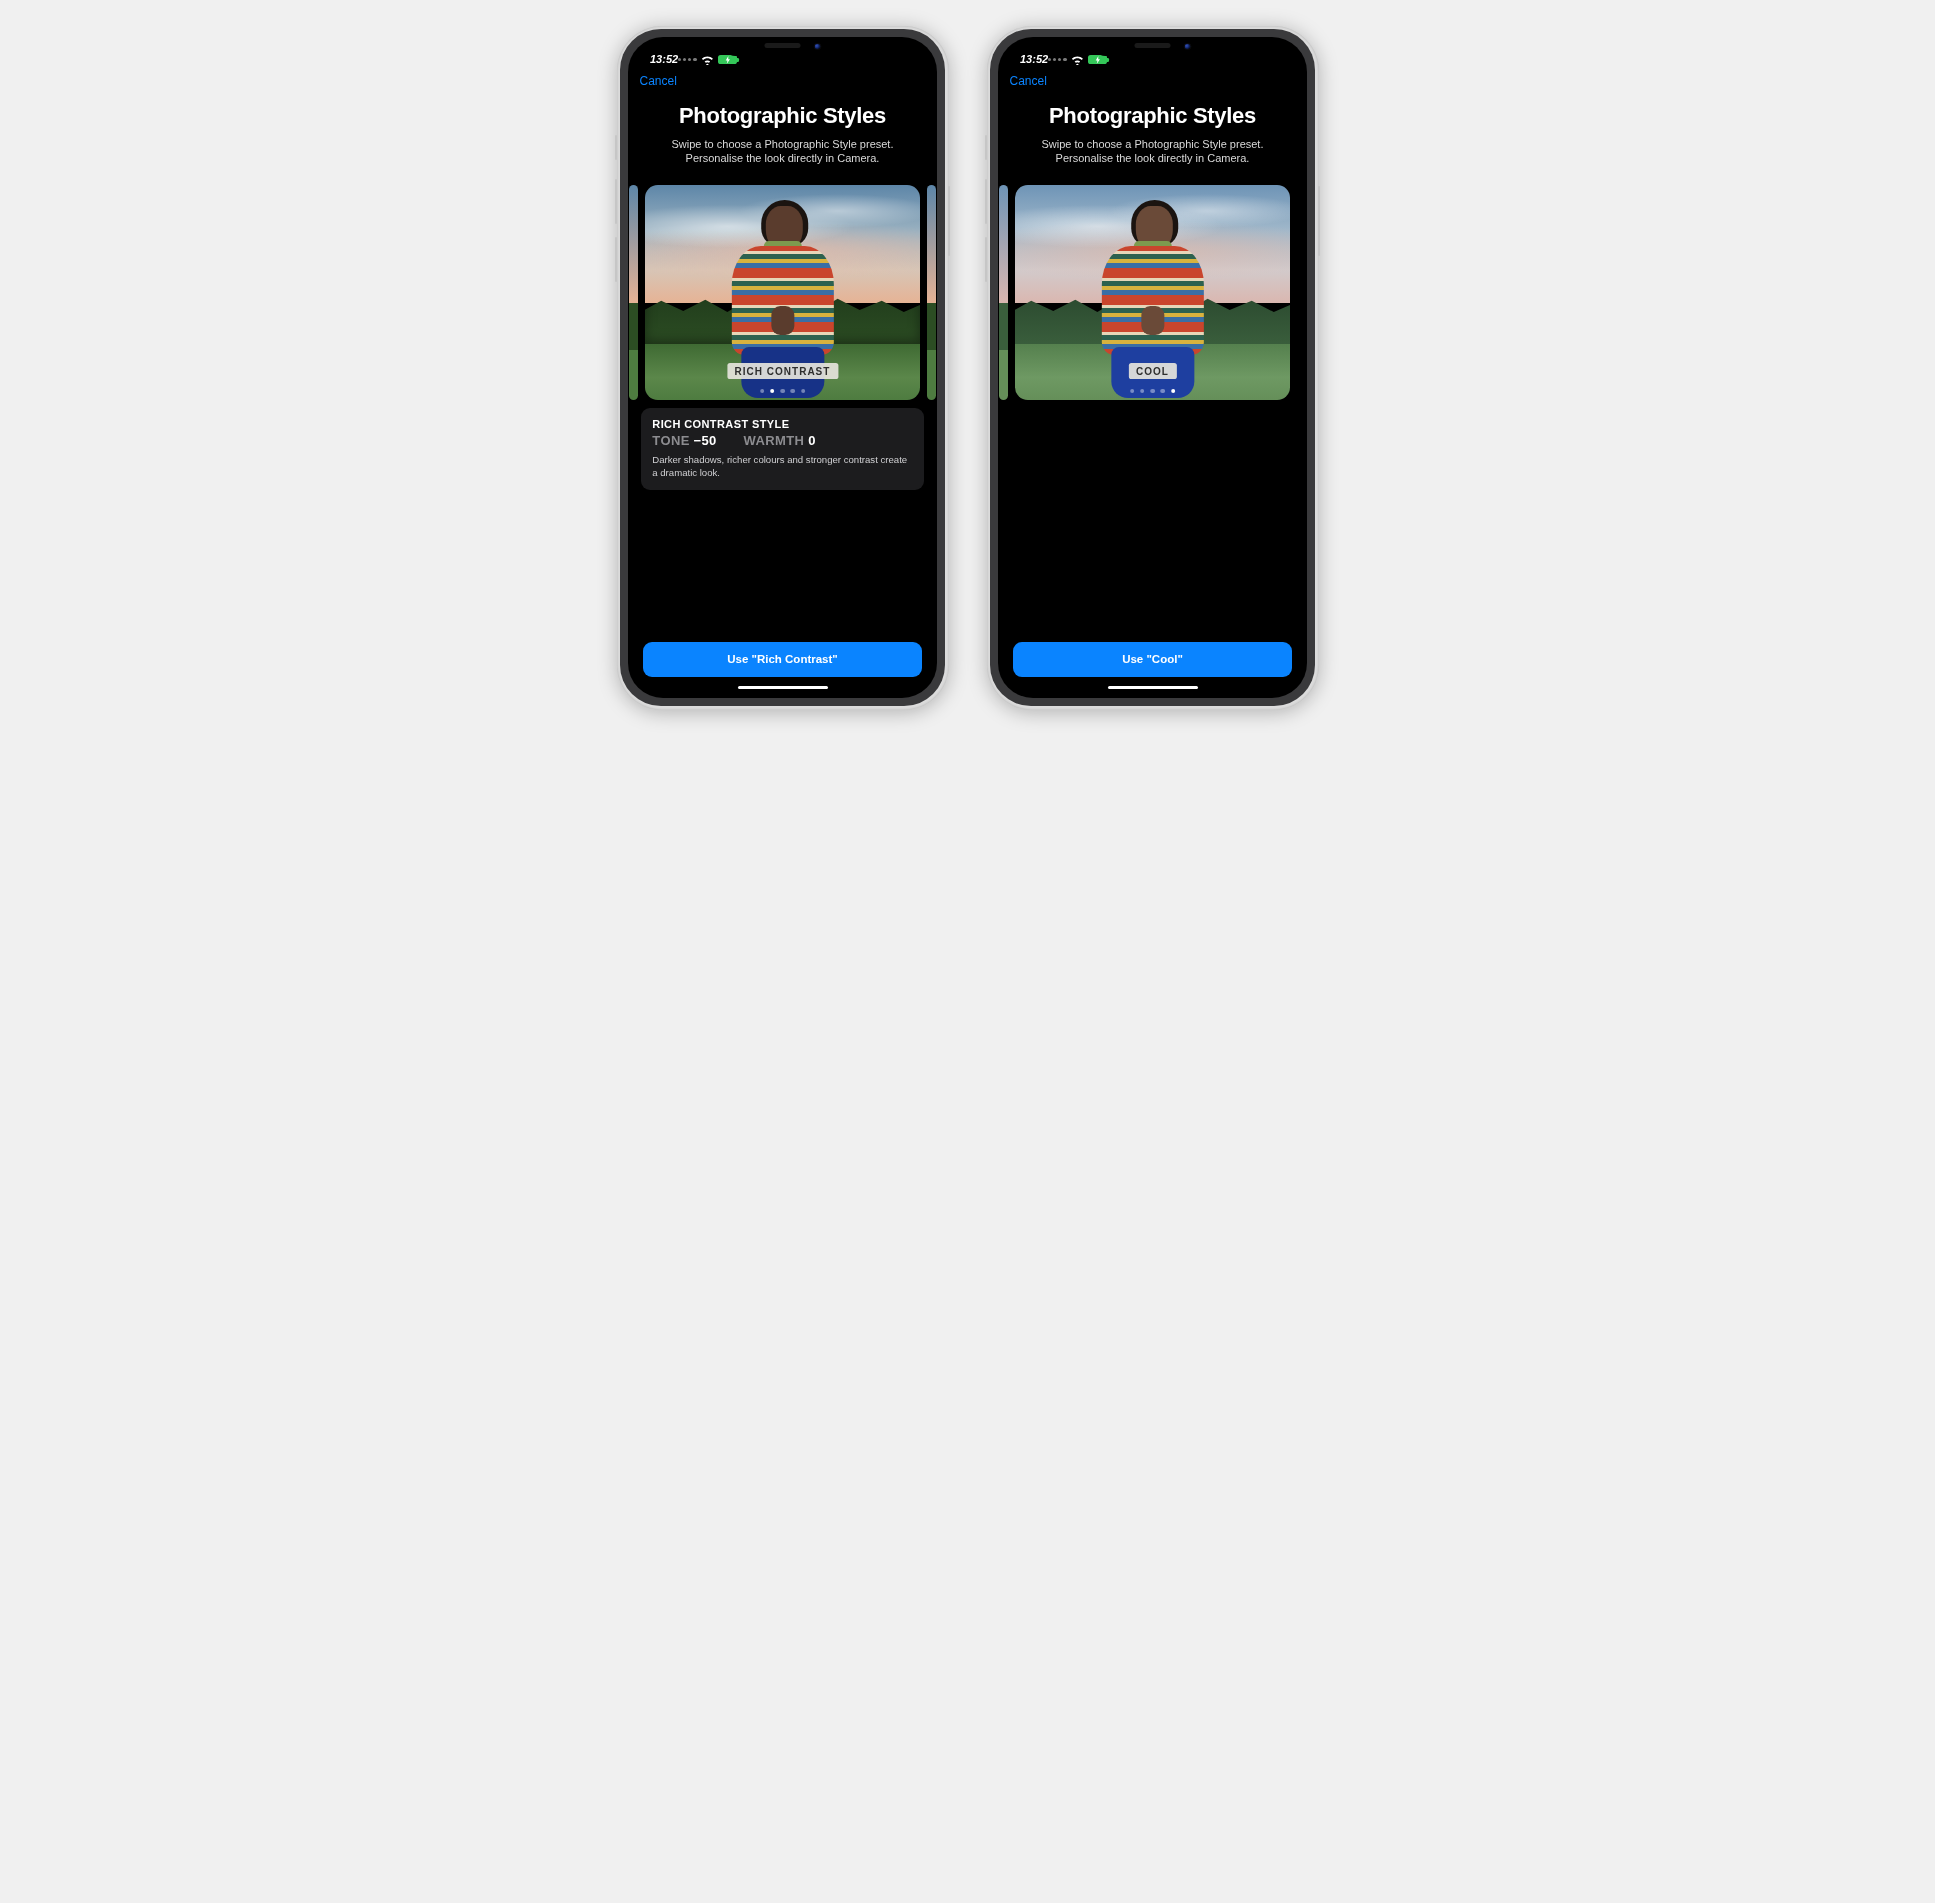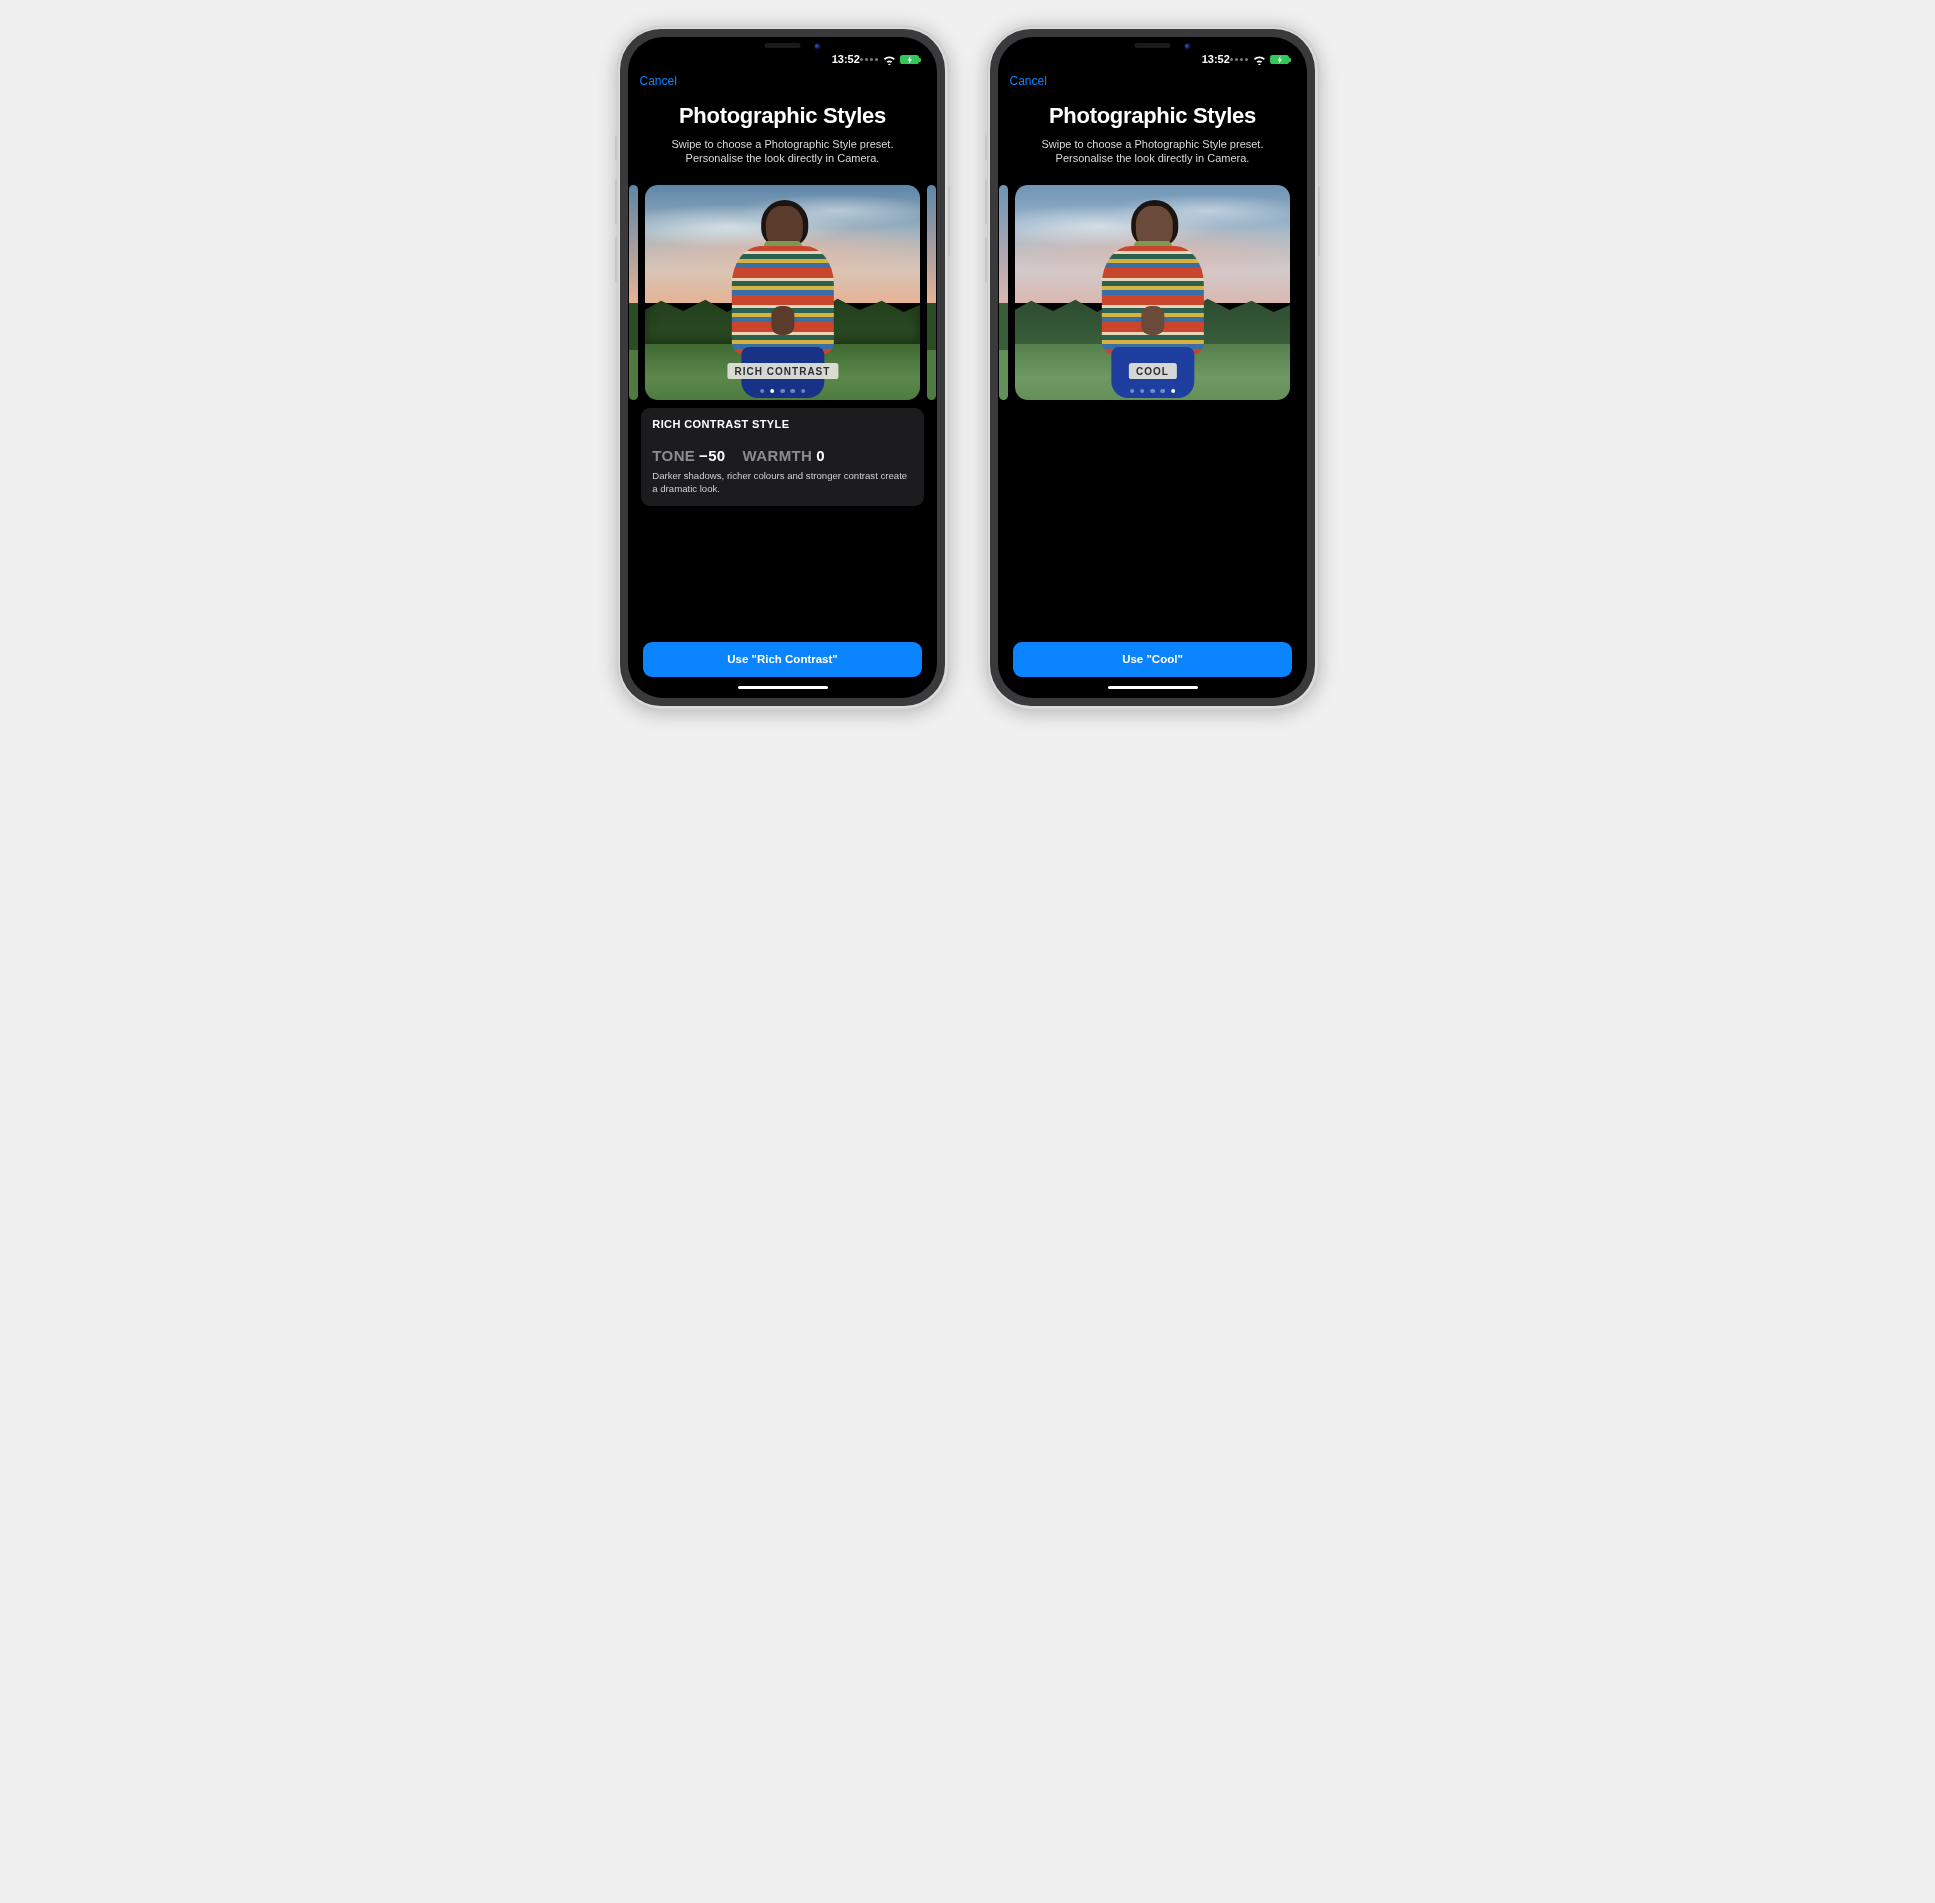--- a/index.html
+++ b/index.html
@@ -87,25 +87,26 @@
     width: 7.7px; height: 7.7px;
     background: radial-gradient(circle at 35% 35%, #3757c4 0%, #0b1c56 55%, #000 90%);
     border-radius: 50%;
     border: 0.6px solid #0a0a0a;
   }
 
   .status-bar {
     height: 29px;
     display: flex;
     align-items: flex-end;
-    justify-content: flex-end;
+    justify-content: flex-start;
     padding: 0 18px 1.3px 22px;
     color: #fff;
     font-weight: 600;
     font-size: 11px;
+    font-style: italic;
   }
   .status-right { display: flex; align-items: center; gap: 4.5px; }
   .cell-dots { display: flex; gap: 1.9px; }
   .cell-dots span {
     width: 3.2px; height: 3.2px; border-radius: 50%;
     background: #7a7a7a;
   }
   .wifi-icon svg { width: 12.8px; height: 10.2px; display:block; }
   .battery {
     width: 19px; height: 9px;
@@ -313,24 +314,24 @@
     border-radius: 9px;
     padding: 10.2px 11.5px 10.2px;
   }
   .info-title {
     color: #fff;
     font-size: 11px;
     font-weight: 700;
     letter-spacing: 0.4px;
   }
   .info-params {
-    margin-top: 17px;
-    font-size: 15px;
-    display: flex;
-    gap: 17px;
+    margin-top: 3px;
+    font-size: 13px;
+    display: flex;
+    gap: 27px;
   }
   .p-label { color: #8c8c90; font-weight:700; letter-spacing:0.4px; }
   .p-val { color: #fff; font-weight: 800; margin-left: 3.8px; letter-spacing:0.3px; }
   .info-desc {
     margin-top: 6.4px;
     color: #cfcfd2;
     font-size: 9.6px;
     line-height: 1.35;
   }
 

